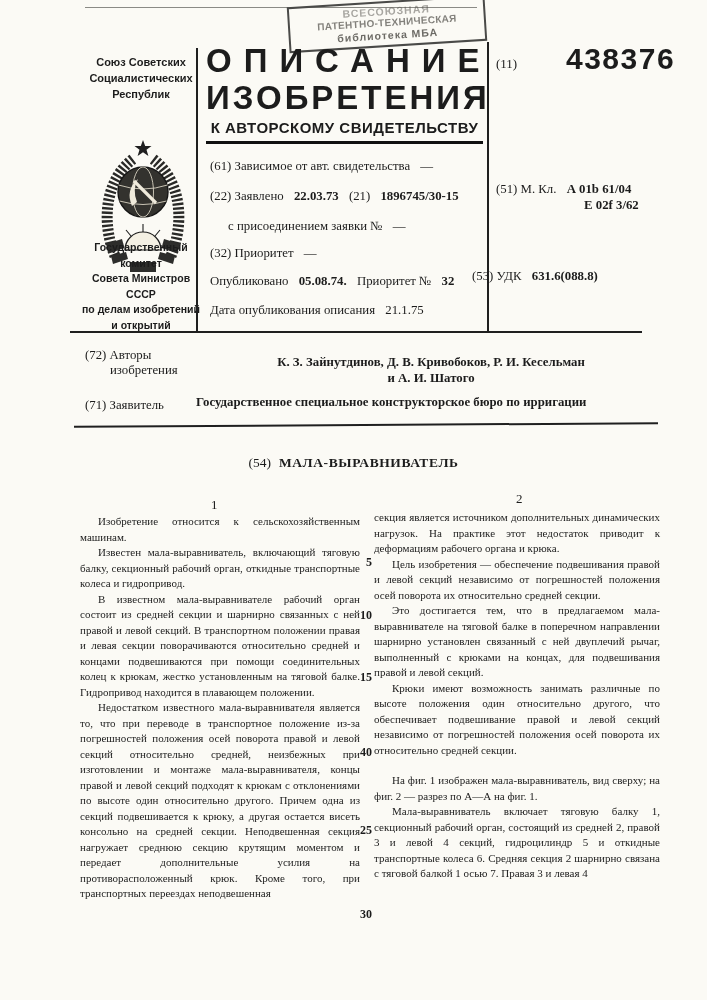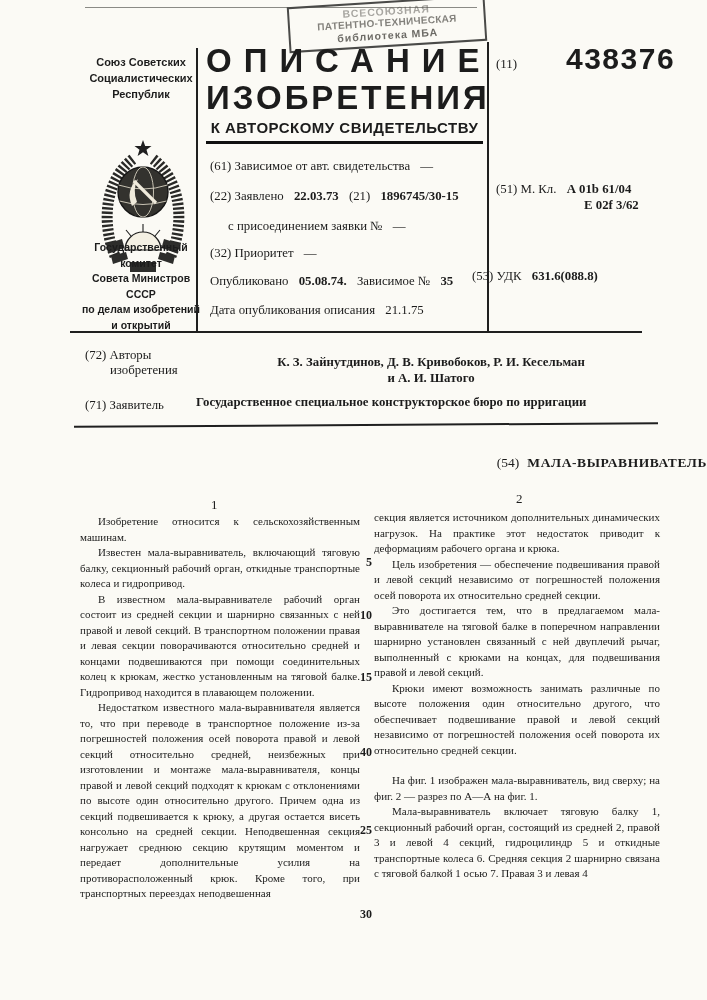--- a/index.html
+++ b/index.html
@@ -49,21 +49,21 @@
   #f51{left:496px;top:182px;}
   #f51b{left:584px;top:198px;}
   #f53{left:472px;top:269px;}
   
   #a72-1{left:85px;top:348px;font-size:12.8px;}
   #a72-2{left:110px;top:363px;font-size:12.8px;}
   #names{left:200px;top:354px;width:462px;text-align:center;font-weight:bold;font-size:12.8px;line-height:16px;}
   #a71{left:85px;top:398px;font-size:12.8px;}
   #applicant{left:196px;top:395px;width:470px;font-weight:bold;font-size:12.8px;}
   
-  #title54{left:0;top:455px;width:707px;text-align:right;font-size:13.5px;}
+  #title54{left:0;top:455px;width:707px;text-align:center;font-size:13.5px;}
   #title54 .t{font-weight:bold;letter-spacing:.6px;margin-left:8px;}
   
   #marker1{left:211px;top:497px;font-size:13px;}
   #marker2{left:516px;top:491px;font-size:13px;}
   .col{font-size:11px;line-height:15.5px;text-align:justify;}
   #col-left{left:80px;top:514px;width:280px;}
   #col-right{left:374px;top:510px;width:286px;}
   .col p{margin:0;}
   .col p.ind{text-indent:18px;}
   .col p.gap-top{margin-top:15px;}
@@ -138,22 +138,22 @@
     <span>с присоединением заявки №</span>
     <span class="gap">—</span>
   </div>
   <div class="abs fieldline" id="f32">
     <span>(32) Приоритет</span>
     <span class="gap">—</span>
   </div>
   <div class="abs fieldline" id="fpub">
     <span>Опубликовано</span>
     <span class="b gap">05.08.74.</span>
-    <span class="gap">Зависимое №</span>
-    <span class="b gap">35</span>
+    <span class="gap">Приоритет №</span>
+    <span class="b gap">32</span>
   </div>
   <div class="abs fieldline" id="fdate">
     <span>Дата опубликования описания</span>
     <span class="gap">21.1.75</span>
   </div>
 
   <div class="abs" id="num-label">(11)</div>
   <div class="abs" id="doc-number">438376</div>
 
   <div class="abs fieldline" id="f51">

